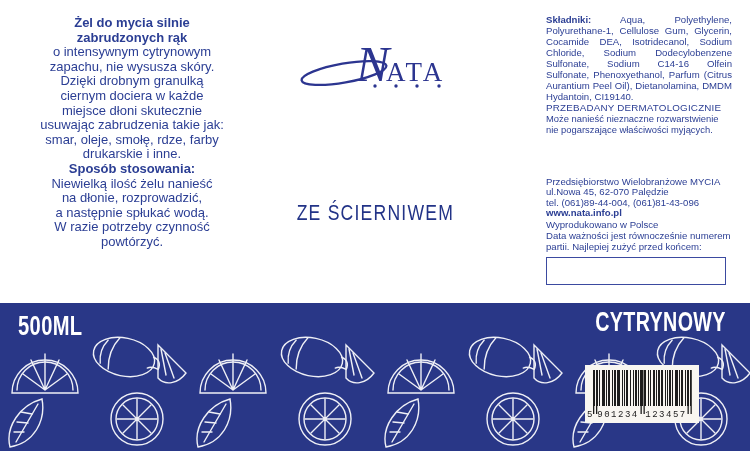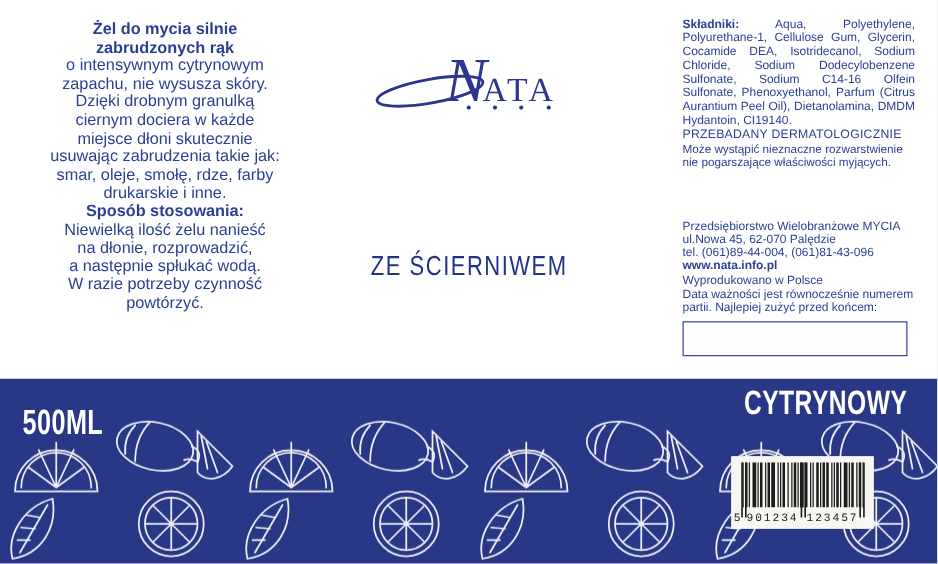--- a/index.html
+++ b/index.html
@@ -27,21 +27,21 @@
   .right-col p{margin:0;}
   .ingredients{font-size:9.6px;line-height:11px;text-align:justify;}
   .derma{font-size:9.8px;line-height:11px;margin-top:4px;letter-spacing:0.2px;}
   .note{font-size:9.4px;line-height:11px;margin-top:8px;}
   .contact{margin-top:42px;font-size:9.6px;line-height:10.4px;}
   .made{margin-top:7px;font-size:9.6px;}
   .expiry{margin-top:8px;font-size:9.6px;line-height:11px;}
   .date-box{margin-top:5px;width:178px;height:26px;border:1px solid #3b4aa0;background:#fff;}
   
   .band{position:absolute;left:0;top:303px;width:750px;height:148px;background:#293787;overflow:hidden;}
-  .volume{position:absolute;left:18px;top:20px;color:#ffffff;}
+  .volume{position:absolute;left:18px;top:8px;color:#ffffff;}
   .volume span{display:inline-block;font-size:28px;line-height:30px;font-weight:bold;
     letter-spacing:0.5px;transform:scaleX(0.72);transform-origin:left center;white-space:nowrap;}
   .scent{position:absolute;top:5px;left:0;right:0;text-align:right;color:#ffffff;}
   .scent span{display:inline-block;font-size:27px;line-height:29px;font-weight:bold;
     letter-spacing:0.5px;transform:scaleX(0.73);transform-origin:50% 50%;white-space:nowrap;}
   .pattern{position:absolute;left:0;top:32px;width:750px;height:116px;}
   .barcode{position:absolute;left:585px;top:62px;width:114px;height:58px;background:#f8f6f1;}
   .barcode svg{display:block;}
 </style>
 </head>
@@ -79,21 +79,21 @@
       <circle cx="278" cy="106" r="3.4" fill="#2c3590"></circle>
     </svg>
   </div>
   <div class="subtitle-row">
     <span>ZE ŚCIERNIWEM</span>
   </div>
 
   <div class="right-col">
     <p class="ingredients"><b>Składniki:</b> <span>Aqua, Polyethylene, Polyurethane-1, Cellulose Gum, Glycerin, Cocamide DEA, Isotridecanol, Sodium Chloride, Sodium Dodecylobenzene Sulfonate, Sodium C14-16 Olfein Sulfonate, Phenoxyethanol, Parfum (Citrus Aurantium Peel Oil), Dietanolamina, DMDM Hydantoin, CI19140.</span></p>
     <p class="derma">PRZEBADANY DERMATOLOGICZNIE</p>
-    <p class="note">Może wystąpić nieznaczne rozwarstwienie nie pogarszające właściwości myjących.</p>
+    <p class="note">Może nanieść nieznaczne rozwarstwienie nie pogarszające właściwości myjących.</p>
     <div class="contact">
       <div>Przedsiębiorstwo Wielobranżowe MYCIA</div>
       <div>ul.Nowa 45, 62-070 Palędzie</div>
       <div>tel. (061)89-44-004, (061)81-43-096</div>
       <div class="bold">www.nata.info.pl</div>
     </div>
     <p class="made">Wyprodukowano w Polsce</p>
     <p class="expiry pre">Data ważności jest równocześnie numerem
 partii. Najlepiej zużyć przed końcem:</p>
     <div class="date-box"></div>

